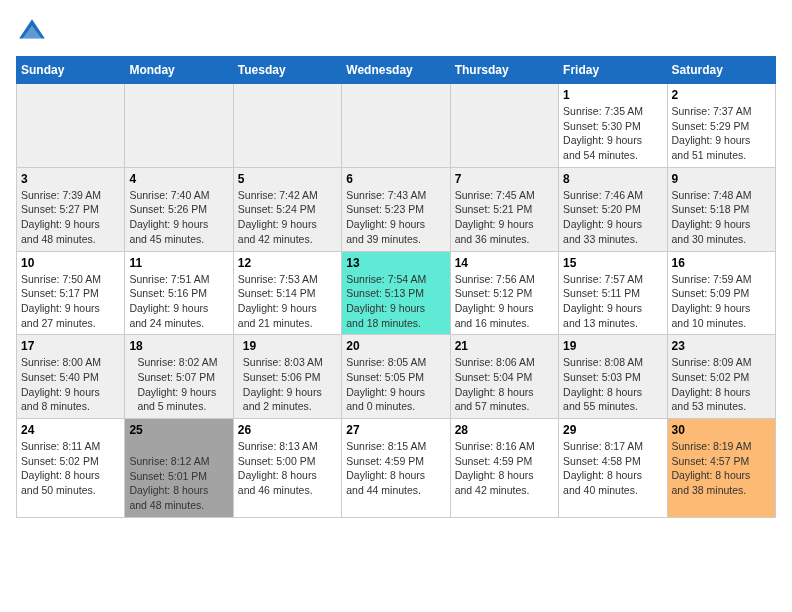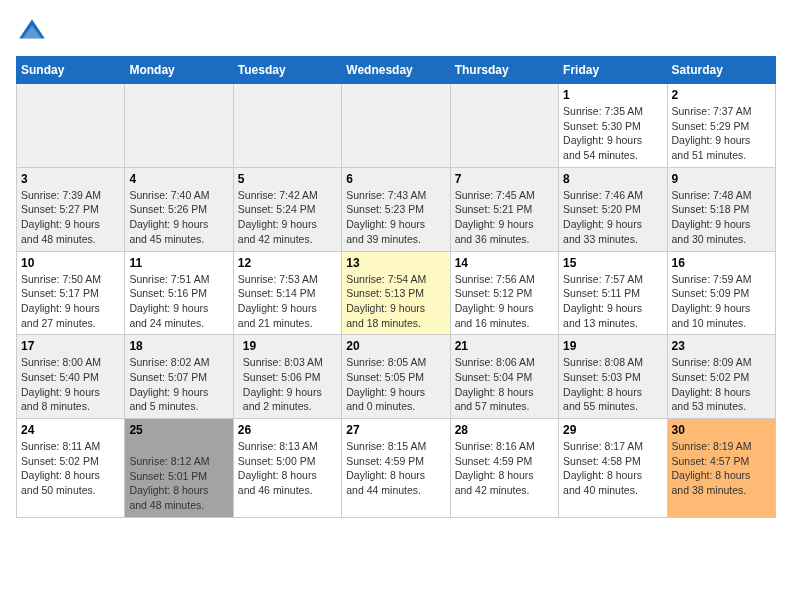--- a/index.html
+++ b/index.html
@@ -207,21 +207,21 @@
 Daylight: 9 hours
 and 24 minutes.</div>
         </td>
         <td style="background: rgb(255, 255, 255);">
           <span class="day-num">12</span>
           <div class="day-info" style="white-space: pre-line;">Sunrise: 7:53 AM
 Sunset: 5:14 PM
 Daylight: 9 hours
 and 21 minutes.</div>
         </td>
-        <td style="background: #fef9c3;">
+        <td style="background: #5eead4;">
           <span class="day-num">13</span>
           <div class="day-info" style="white-space: pre-line;">Sunrise: 7:54 AM
 Sunset: 5:13 PM
 Daylight: 9 hours
 and 18 minutes.</div>
         </td>
         <td style="background: rgb(255, 255, 255);">
           <span class="day-num">14</span>
           <div class="day-info" style="white-space: pre-line;">Sunrise: 7:56 AM
 Sunset: 5:12 PM
@@ -246,21 +246,21 @@
       <tr>
         <td style="background: rgb(239, 239, 239);">
           <span class="day-num">17</span>
           <div class="day-info" style="white-space: pre-line;">Sunrise: 8:00 AM
 Sunset: 5:40 PM
 Daylight: 9 hours
 and 8 minutes.</div>
         </td>
         <td style="background: rgb(239, 239, 239);">
           <span class="day-num">18</span>
-          <div class="day-info" style="white-space: pre-line;">Sunrise: 8:02 AM
+          <div class="day-info" style="white-space: pre-line; margin-left: 8px;">Sunrise: 8:02 AM
 Sunset: 5:07 PM
 Daylight: 9 hours
 and 5 minutes.</div>
         </td>
         <td style="background: rgb(239, 239, 239); padding-left: 9px;">
           <span class="day-num">19</span>
           <div class="day-info" style="white-space: pre-line;">Sunrise: 8:03 AM
 Sunset: 5:06 PM
 Daylight: 9 hours
 and 2 minutes.</div>

